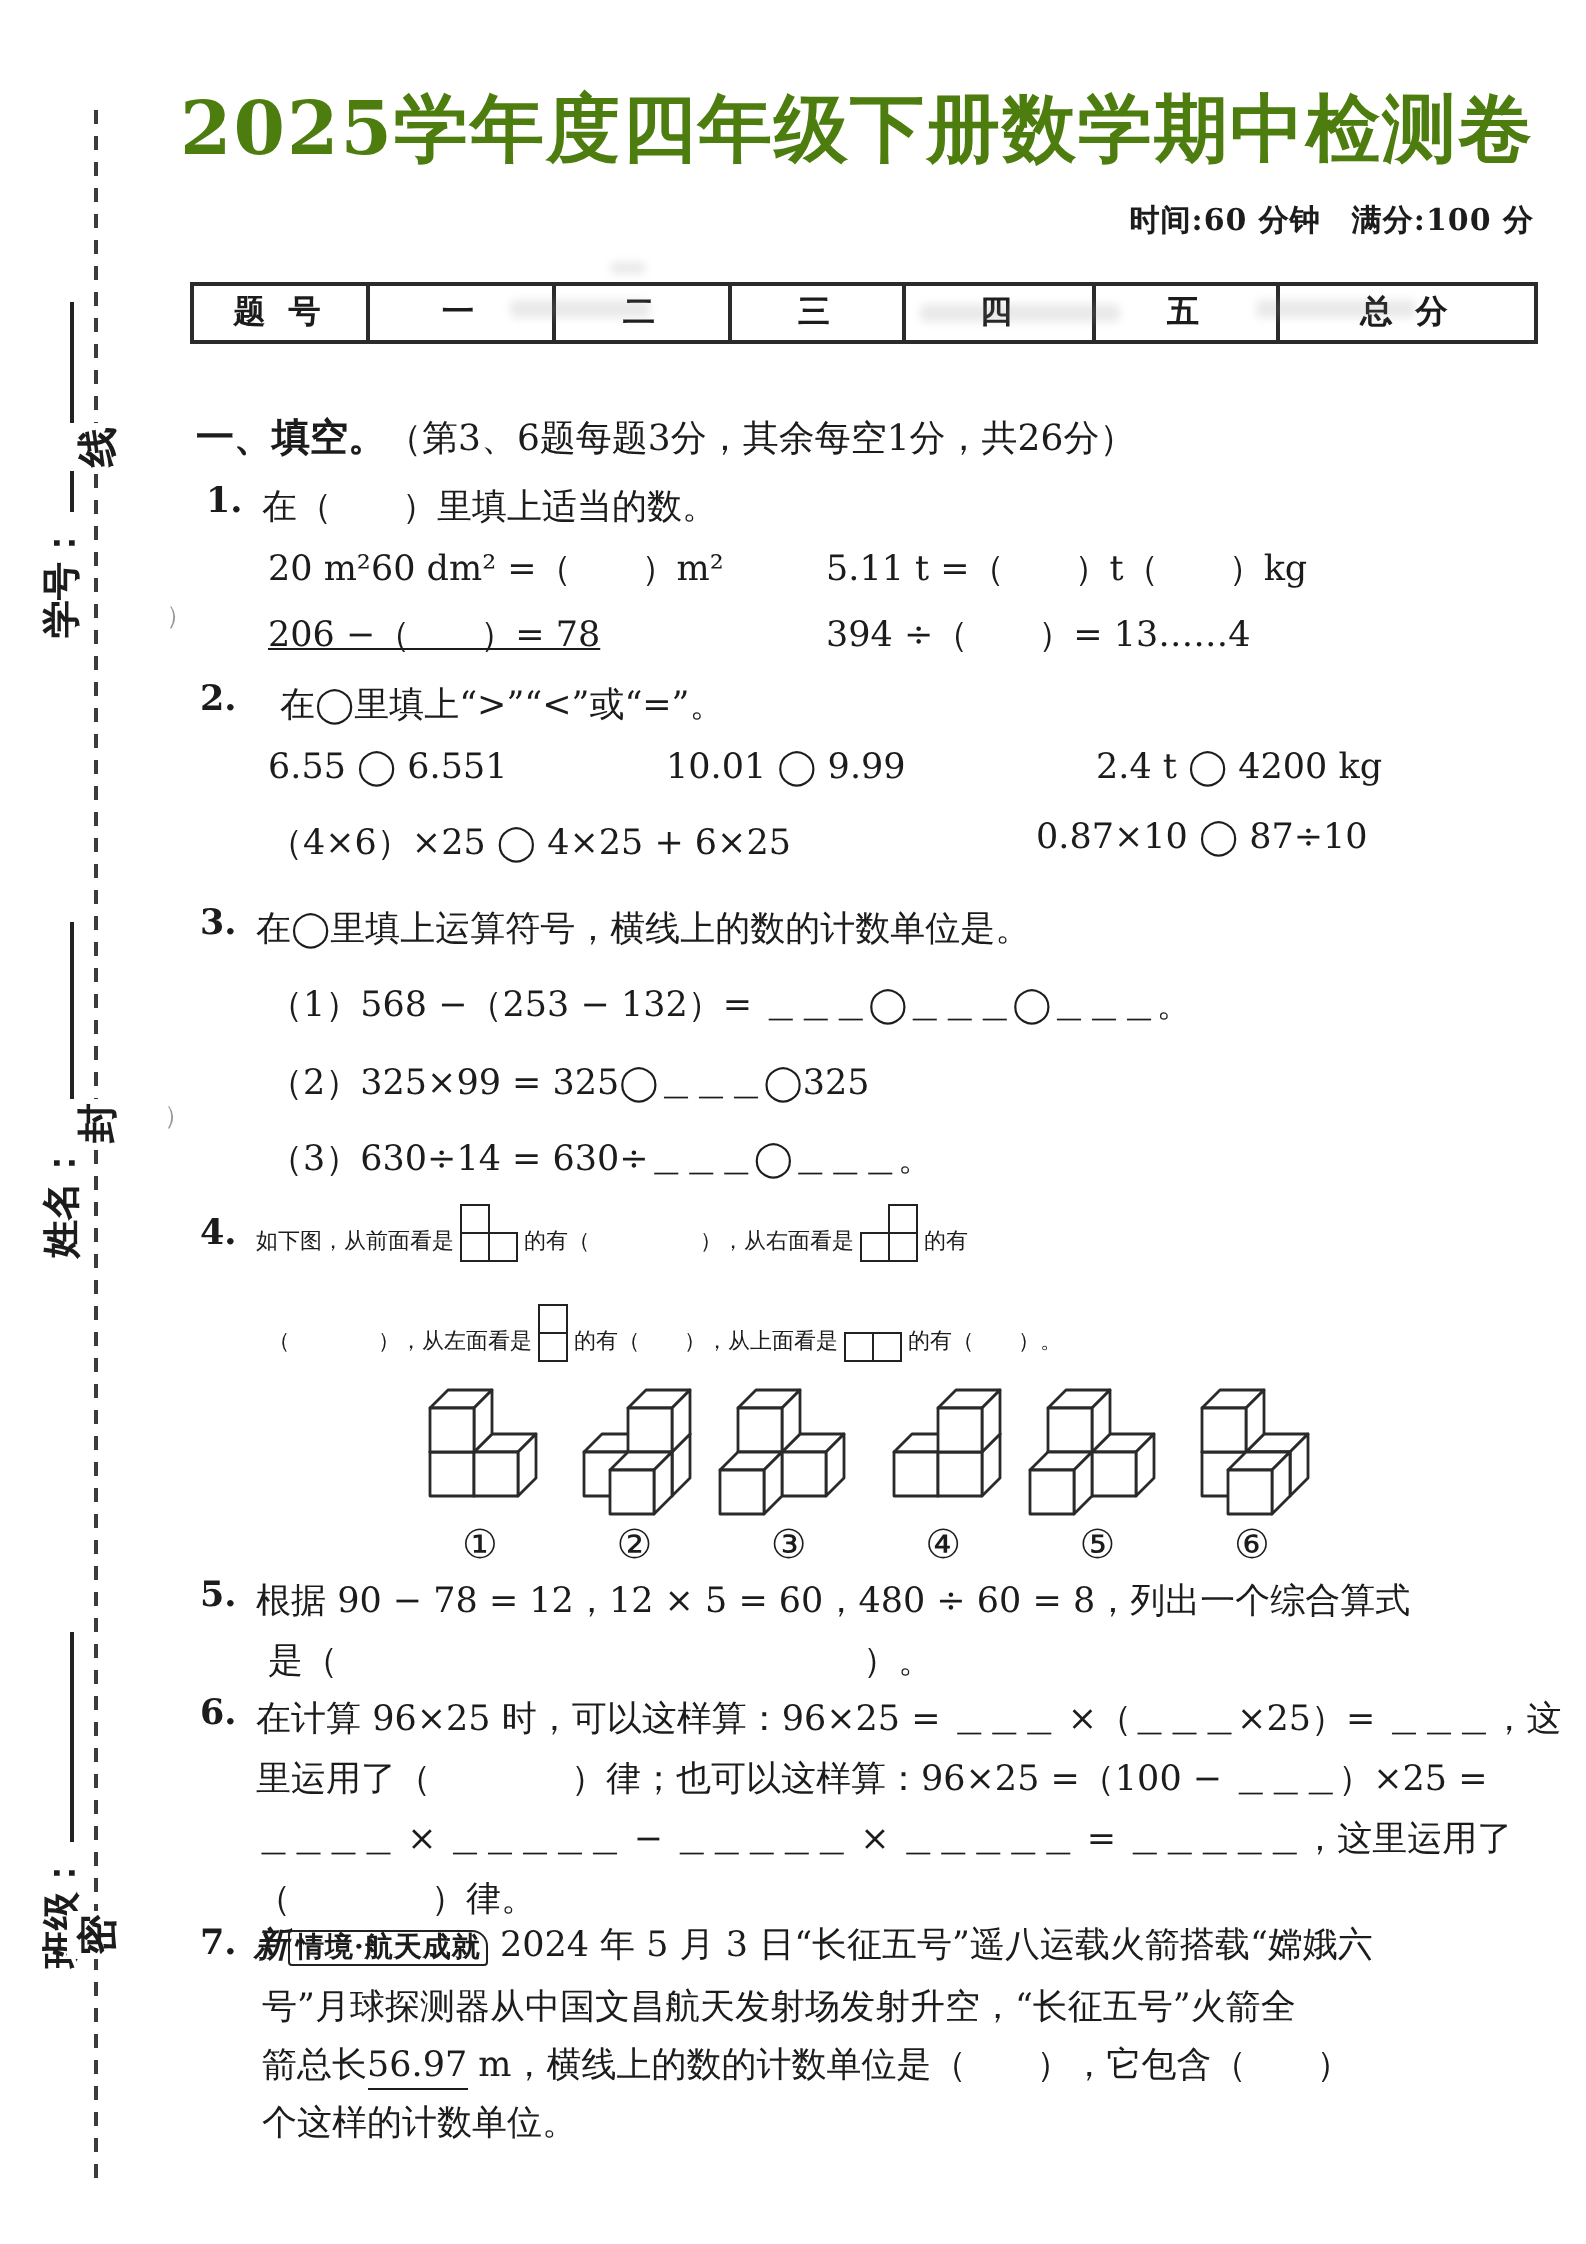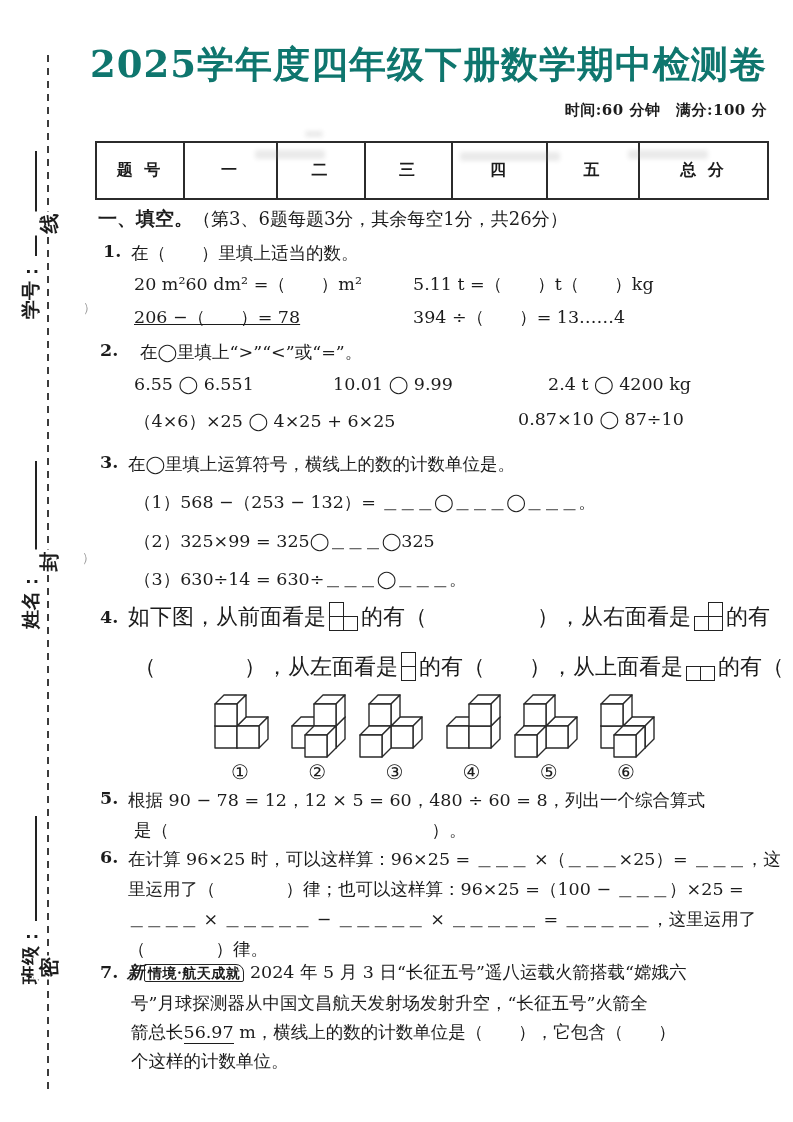--- a/index.html
+++ b/index.html
@@ -3,42 +3,42 @@
 <meta charset="utf-8">
 <style>
   html,body{margin:0;padding:0;}
   body{
     width:793px;height:1122px;position:relative;background:#ffffff;
     font-family:"DejaVu Serif","Liberation Serif",serif;color:#1c1c1c;overflow:hidden;
   }
   .abs{position:absolute;white-space:nowrap;}
   
   .exam-title{left:90px;top:40px;width:660px;text-align:center;
-    font-size:37px;font-weight:900;letter-spacing:1px;color:#0f766e;}
+    font-size:37px;font-weight:900;letter-spacing:1px;color:#4d7c0f;}
   .exam-meta{right:26px;top:101px;font-size:15px;font-weight:600;letter-spacing:.5px;}
   
   .score-table{left:95px;top:141px;border-collapse:collapse;table-layout:fixed;}
   .score-table td{border:2px solid #2b2b2b;height:25px;text-align:center;
-    font-size:16px;font-weight:600;letter-spacing:3px;padding:15px;}
+    font-size:16px;font-weight:600;letter-spacing:3px;padding:1px;}
   .ghost{position:absolute;background:#8a8a8a;opacity:.18;filter:blur(2px);border-radius:3px;}
   
   .seal-dash{left:47px;top:55px;width:2px;height:1040px;
     background:repeating-linear-gradient(to bottom,#3c3c3c 0 7px,transparent 7px 13px);}
   .seal-group{display:inline-flex;align-items:baseline;gap:6px;width:180px;height:24px;
     justify-content:center;transform:rotate(-90deg);font-size:19px;font-weight:600;}
   .seal-blank{display:inline-block;width:105px;border-bottom:2.5px solid #222;height:14px;}
   .seal-char{width:24px;text-align:center;font-size:20px;font-weight:600;background:#fff;
     transform:rotate(-90deg);padding:2px 0;z-index:2;}
   .stray{color:#555;opacity:.6;font-size:13px;}
   
   .qhead{font-size:19px;font-weight:900;}
   .qnote{font-size:18px;font-weight:400;}
   .qno{font-weight:700;font-size:17.5px;}
   .qt{font-size:17.5px;}
-  .qline{font-size:22px;}
+  .qline{font-size:11px;}
   
   .shape{position:relative;display:inline-block;vertical-align:-7px;margin:0 3px;}
   .shape .cell{position:absolute;width:15px;height:15px;border:1.3px solid #222;
     background:#fff;box-sizing:border-box;}
   
   .figrow{left:203px;top:694px;width:460px;display:flex;justify-content:space-between;}
   .fig{display:flex;flex-direction:column;align-items:center;width:74px;}
   .fig svg{display:block;}
   .figlab{font-size:20px;margin-top:0px;}
   

